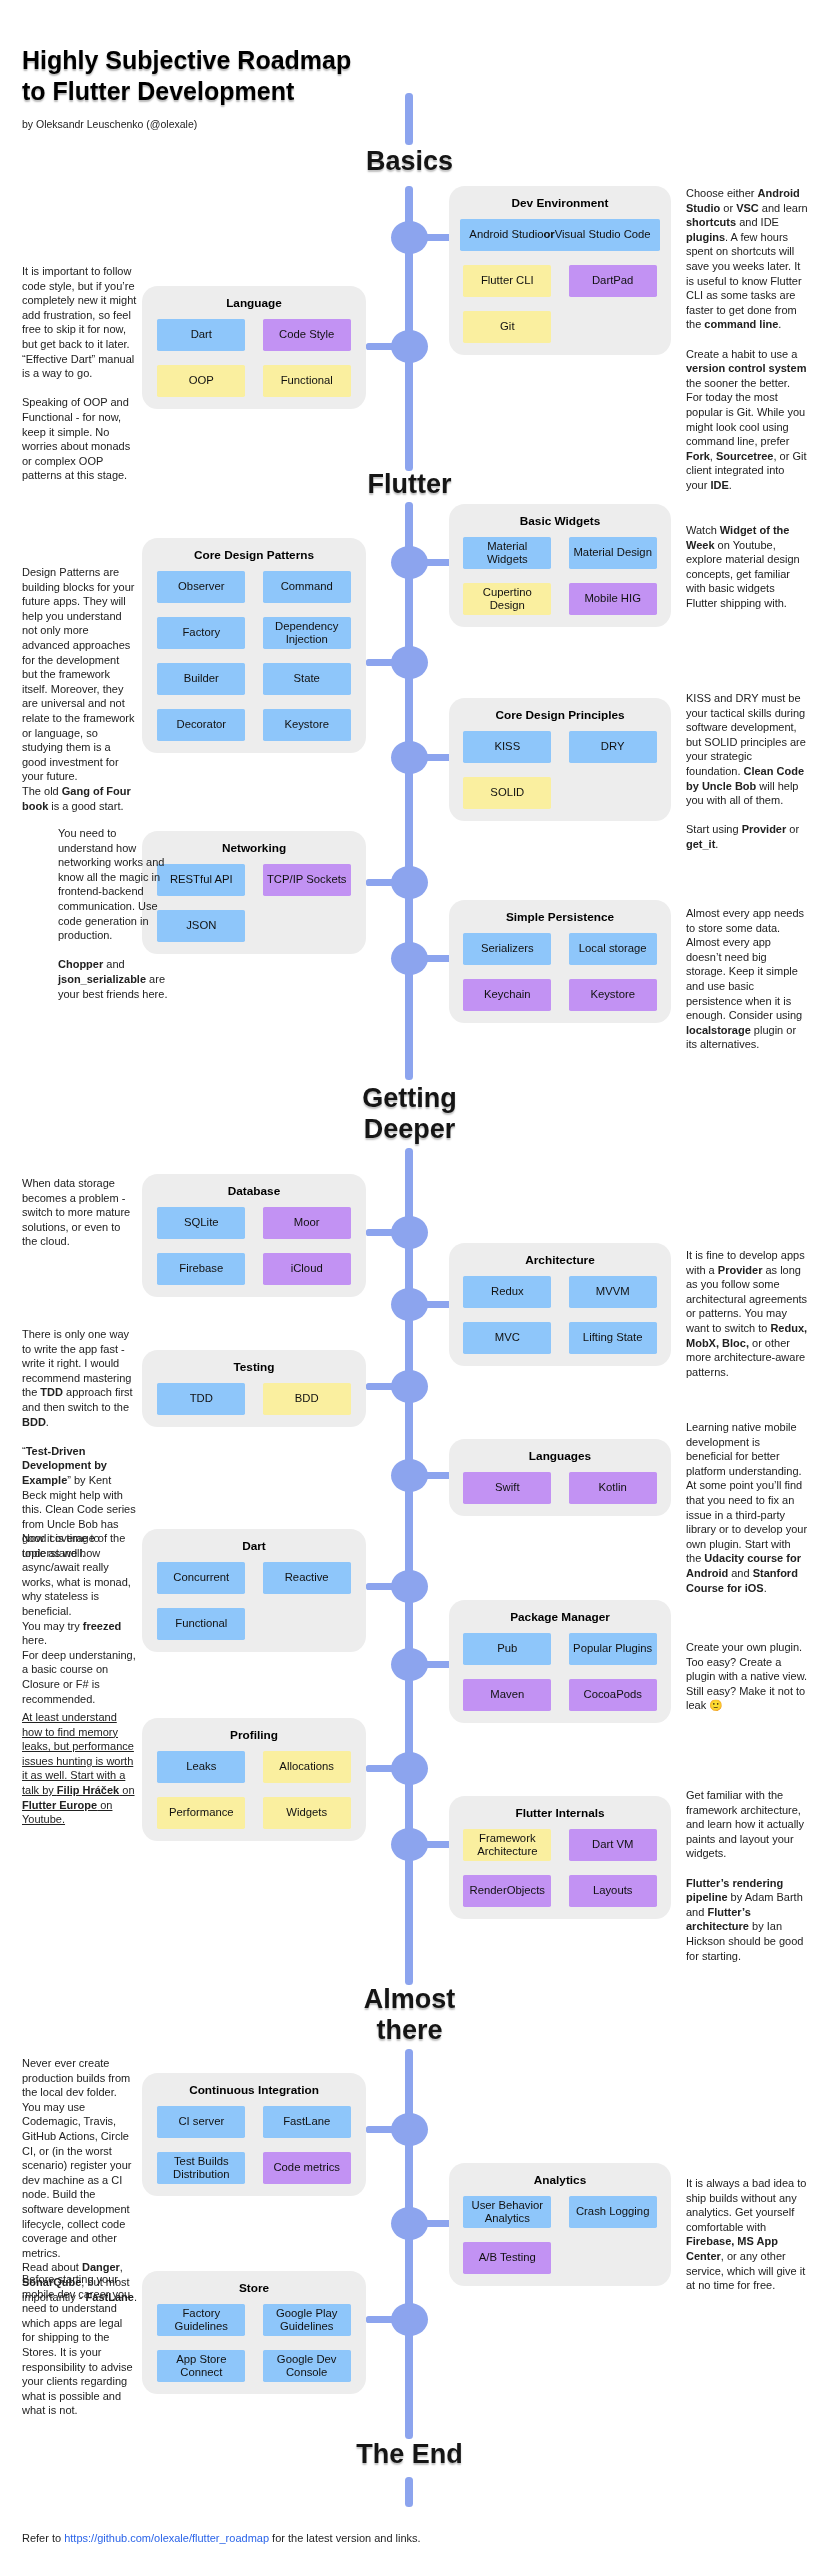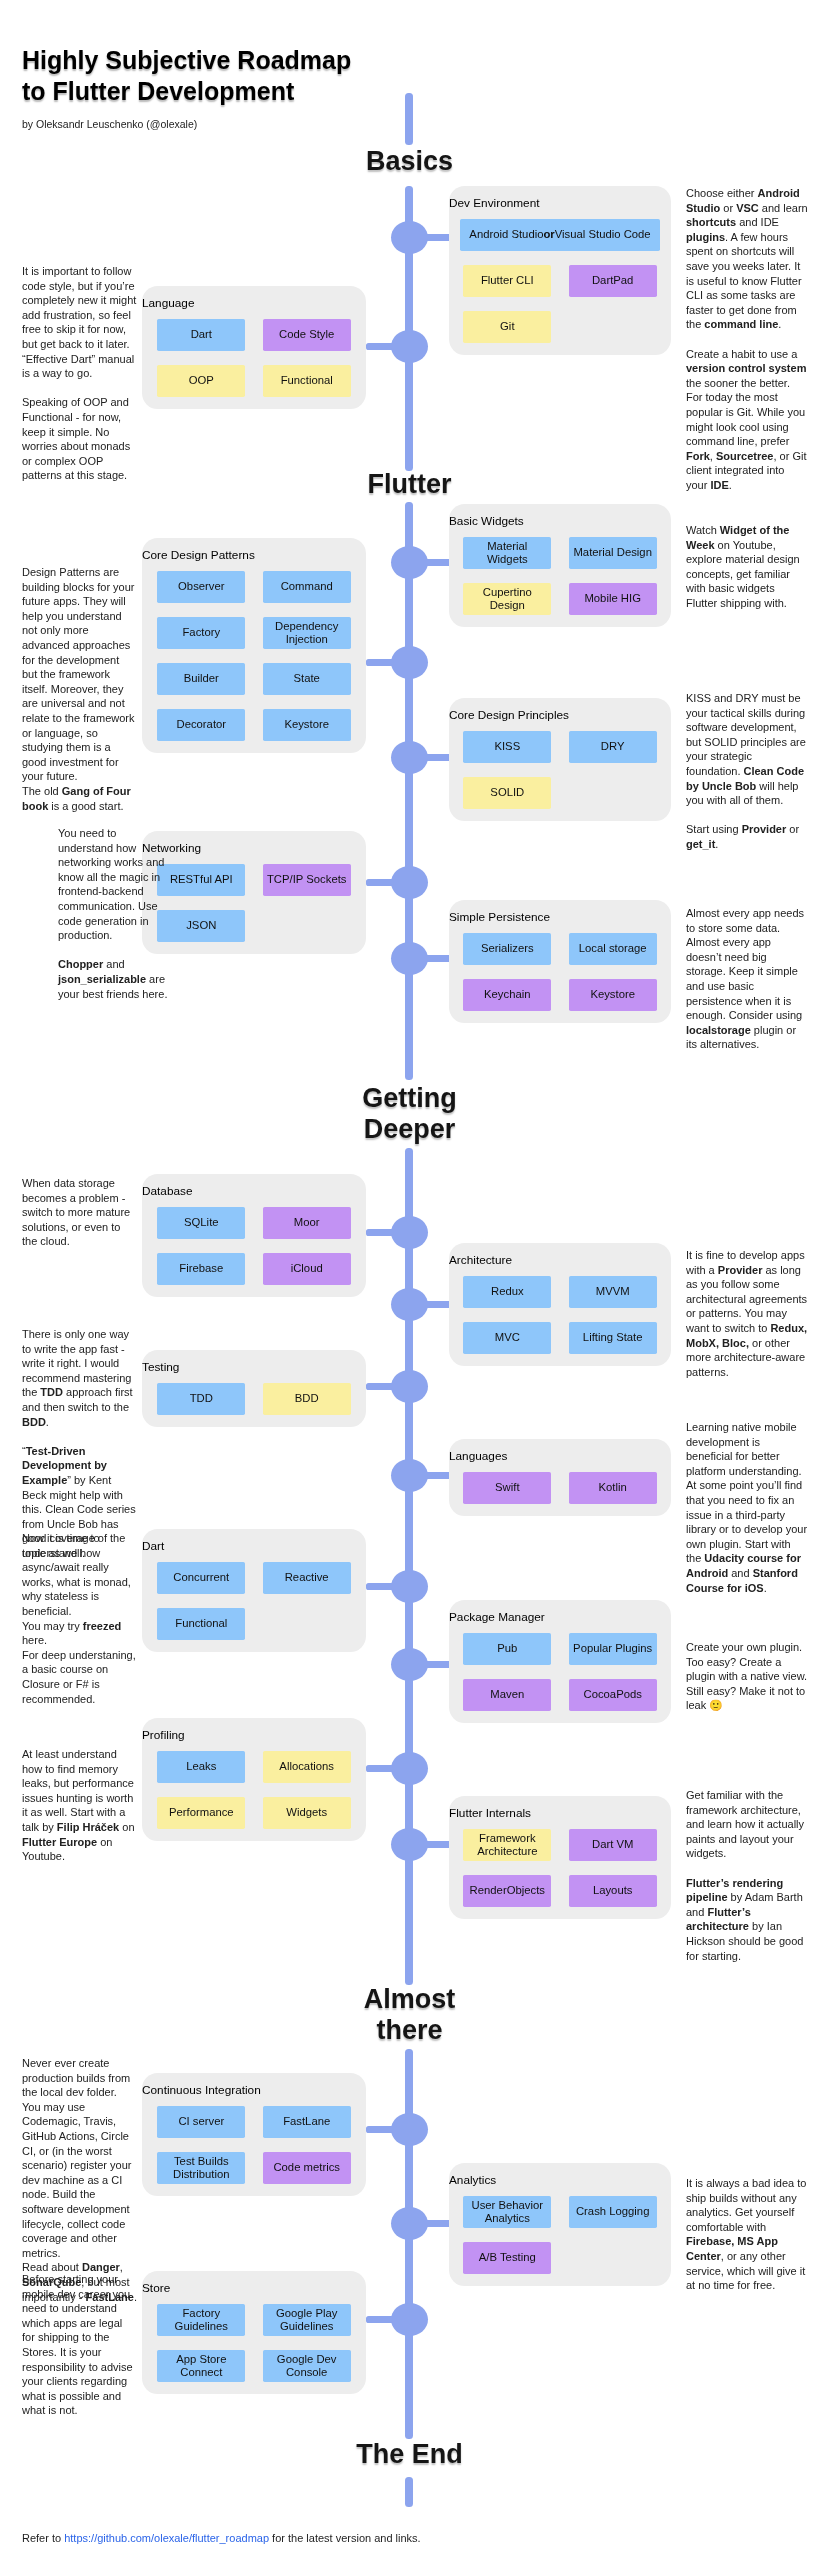--- a/index.html
+++ b/index.html
@@ -24,21 +24,21 @@
   .heading{position:absolute;left:0;width:819px;text-align:center;font-size:27px;line-height:30.5px;
     font-weight:600;color:#151515;white-space:pre-line;text-shadow:0 1.7px 1.7px rgba(0,0,0,0.25);}
 
   .tl-seg{position:absolute;left:405px;width:7.8px;background:var(--timeline,#8CA4EE);border-radius:3.5px;}
   .tl-node{position:absolute;left:391px;width:37px;height:33px;border-radius:50%;background:var(--timeline,#8CA4EE);}
   .tl-conn{position:absolute;height:7px;width:44px;background:var(--timeline,#8CA4EE);border-radius:2.6px;}
 
   .group{position:absolute;background:#ededed;border-radius:15.7px;padding:9.6px 0 12.2px;box-sizing:border-box;}
   .group.left{left:142px;width:224px;}
   .group.right{left:449px;width:222px;}
-  .grp-title{font-size:11.8px;font-weight:400;color:#000;margin-bottom:9.6px;}
+  .grp-title{text-align:center;font-size:11.8px;font-weight:700;color:#000;margin-bottom:9.6px;}
   .chips{display:grid;grid-template-columns:88px 88px;gap:14px 17.4px;justify-content:center;}
 
   .note{position:absolute;font-size:11px;line-height:14.6px;color:#212121;white-space:pre-line;}
   .note.left{left:22px;width:115px;}
   .note.right{left:686px;width:122px;}
   .note b{font-weight:700;}
 
   .footer{position:absolute;left:22px;top:2532px;font-size:11px;color:#1e1e1e;}
   .footer a{color:#2b64e8;text-decoration:none;}
 </style>
@@ -286,21 +286,21 @@
       <div class="note left" style="top: 1176px;"><span>When data storage becomes a problem - switch to more mature solutions, or even to the cloud.</span></div>
       <div class="note right" style="top: 1248px;"><span>It is fine to develop apps with a </span><b>Provider</b><span> as long as you follow some architectural agreements or patterns. You may want to switch to </span><b>Redux, MobX, Bloc,</b><span> or other more architecture-aware patterns.</span></div>
       <div class="note left" style="top: 1327px;"><span>There is only one way to write the app fast - write it right. I would recommend mastering the </span><b>TDD</b><span> approach first and then switch to the </span><b>BDD</b><span>.
 
 “</span><b>Test-Driven Development by Example</b><span>” by Kent Beck might help with this. Clean Code series from Uncle Bob has good coverage of the topic as well.</span></div>
       <div class="note right" style="top: 1420px;"><span>Learning native mobile development is beneficial for better platform understanding. At some point you’ll find that you need to fix an issue in a third-party library or to develop your own plugin. Start with the </span><b>Udacity course for Android</b><span> and </span><b>Stanford Course for iOS</b><span>.</span></div>
       <div class="note left" style="top: 1531px;"><span>Now it is time to understand how async/await really works, what is monad, why stateless is beneficial.
 You may try </span><b>freezed</b><span> here.
 For deep understaning, a basic course on Closure or F# is recommended.</span></div>
       <div class="note right" style="top: 1640px;"><span>Create your own plugin. Too easy? Create a plugin with a native view. Still easy? Make it not to leak 🙂</span></div>
-      <div class="note left" style="top: 1747px;"><span>At least understand how to find memory leaks, but performance issues hunting is worth it as well. Start with a talk by </span><b>Filip Hráček</b><span> on </span><b>Flutter Europe</b><span> on Youtube.</span></div>
+      <div class="note left" style="top: 1710px; text-decoration: underline;"><span>At least understand how to find memory leaks, but performance issues hunting is worth it as well. Start with a talk by </span><b>Filip Hráček</b><span> on </span><b>Flutter Europe</b><span> on Youtube.</span></div>
       <div class="note right" style="top: 1788px;"><span>Get familiar with the framework architecture, and learn how it actually paints and layout your widgets.
 
 </span><b>Flutter’s rendering pipeline</b><span> by Adam Barth and </span><b>Flutter’s architecture</b><span> by Ian Hickson should be good for starting.</span></div>
       <div class="note left" style="top: 2056px;"><span>Never ever create production builds from the local dev folder. You may use Codemagic, Travis, GitHub Actions, Circle CI, or (in the worst scenario) register your dev machine as a CI node. Build the software development lifecycle, collect code coverage and other metrics.
 Read about </span><b>Danger</b><span>, </span><b>SonarQube</b><span>, but most importantly - </span><b>FastLane</b><span>.</span></div>
       <div class="note right" style="top: 2176px;"><span>It is always a bad idea to ship builds without any analytics. Get yourself comfortable with </span><b>Firebase, MS App Center</b><span>, or any other service, which will give it at no time for free.</span></div>
       <div class="note left" style="top: 2272px;"><span>Before starting your mobile dev career you need to understand which apps are legal for shipping to the Stores. It is your responsibility to advise your clients regarding what is possible and what is not.</span></div>
     </div>
 
   <div class="footer">

